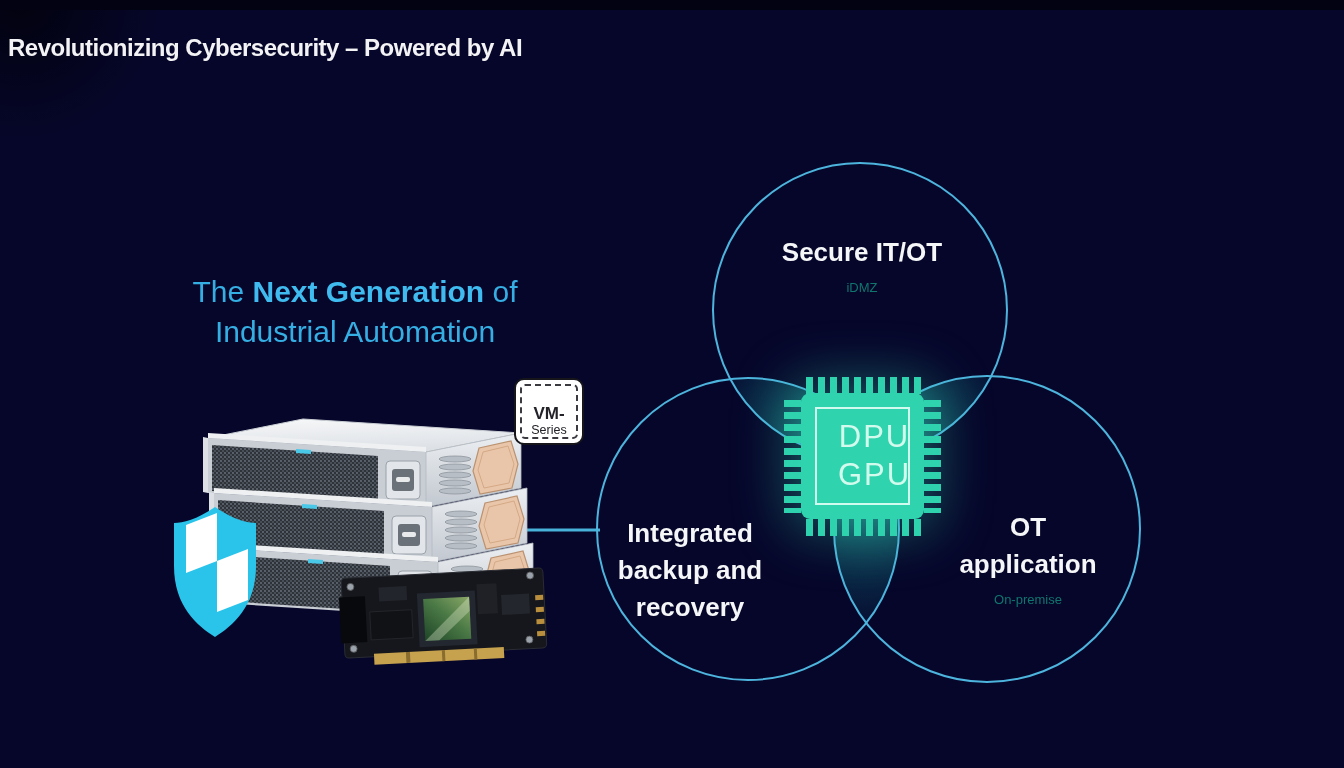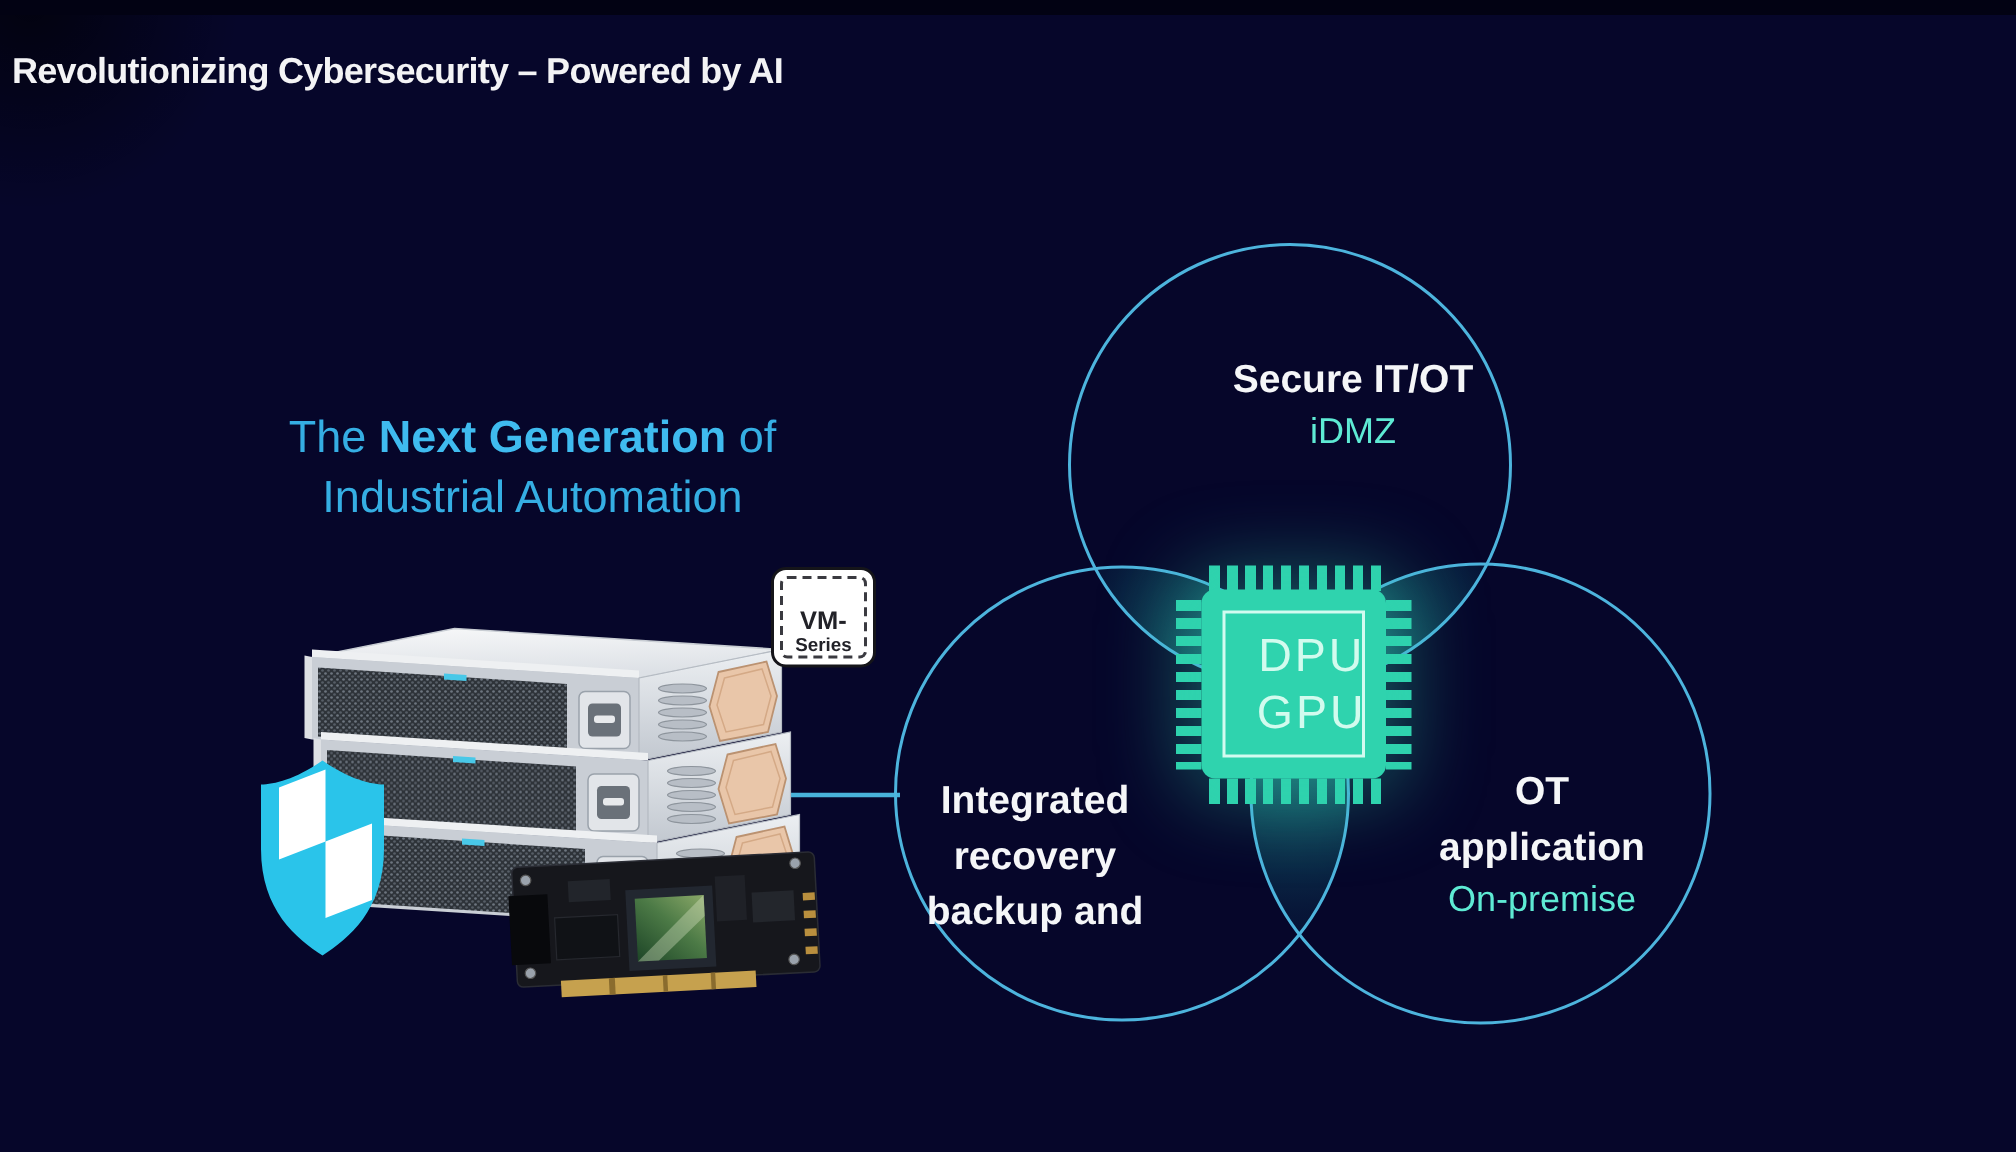--- a/index.html
+++ b/index.html
@@ -33,32 +33,32 @@
         background:repeating-linear-gradient(180deg,#2fd3ae 0 7px,transparent 7px 12px);}
   .chip-body{position:absolute;left:17px;top:16px;width:123px;height:126px;border-radius:9px;
         background:#2fd3ae;box-shadow:0 0 55px 12px rgba(47,211,174,.40);}
   .chip-inner{position:absolute;inset:14px;border:2px solid rgba(228,255,247,.9);
         display:flex;flex-direction:column;align-items:center;justify-content:center;}
   .chip-line{font-size:31px;line-height:38px;letter-spacing:2px;color:#d2fbee;margin-left:24px;}
 
   
   .venn-label{position:absolute;transform:translateX(-50%);text-align:center;
         color:#f5f6f8;font-weight:bold;font-size:26px;line-height:37px;white-space:nowrap;}
-  .venn-sub{font-weight:normal;font-size:24px;line-height:26px;color:#5eead4;margin-top:4px;}
-  #label-top{left:862px;top:234px;margin-left:40px;}
+  .venn-sub{font-weight:normal;font-size:13px;line-height:26px;color:#0f766e;margin-top:4px;}
+  #label-top{left:862px;top:234px;}
   #label-left{left:690px;top:515px;}
   #label-right{left:1028px;top:509px;}
 
   
   .vm-badge{position:absolute;left:514px;top:378px;width:70px;height:67px;background:#ffffff;
         border:2px solid #15151a;border-radius:10px;box-sizing:border-box;}
   .vm-badge-inner{position:absolute;inset:4px;border:2px dashed #3a3a40;border-radius:5px;
         display:flex;flex-direction:column;align-items:center;justify-content:flex-end;}
   .vm-line1{font-size:17px;font-weight:bold;color:#222228;line-height:18px;}
-  .vm-line2{font-size:12.5px;font-weight:bold;color:#222228;line-height:14px;}
+  .vm-line2{font-size:12.5px;font-weight:normal;color:#222228;line-height:14px;}
 </style>
 </head>
 <body>
 
 <div class="slide">
   <div class="top-strip"></div>
 
   <h1 class="title">Revolutionizing Cybersecurity – Powered by AI</h1>
 
   <svg id="venn-svg" class="layer" width="1344" height="768" viewBox="0 0 1344 768">
@@ -211,21 +211,21 @@
       </div>
     </div>
   </div>
 
   <div class="venn-label" id="label-top">
     <div>Secure IT/OT</div>
     <div class="venn-sub">iDMZ</div>
   </div>
   <div class="venn-label" id="label-left">
     <div>Integrated</div>
+    <div>backup and</div>
     <div>recovery</div>
-    <div>backup and</div>
   </div>
   <div class="venn-label" id="label-right">
     <div>OT</div>
     <div>application</div>
     <div class="venn-sub">On-premise</div>
   </div>
 </div>
 
 </body></html>

